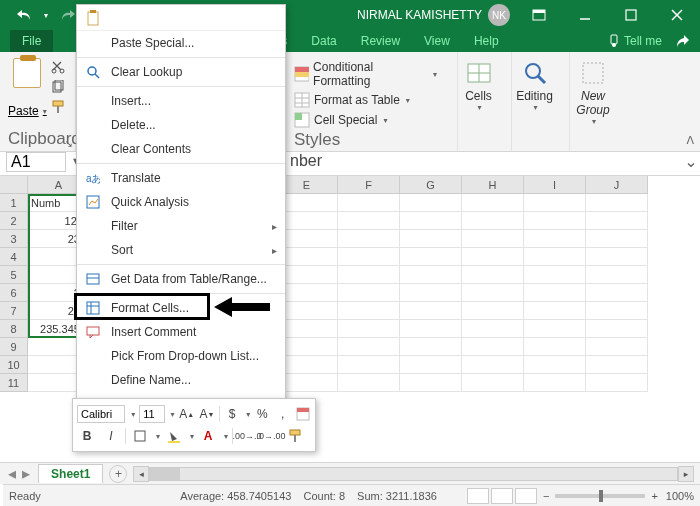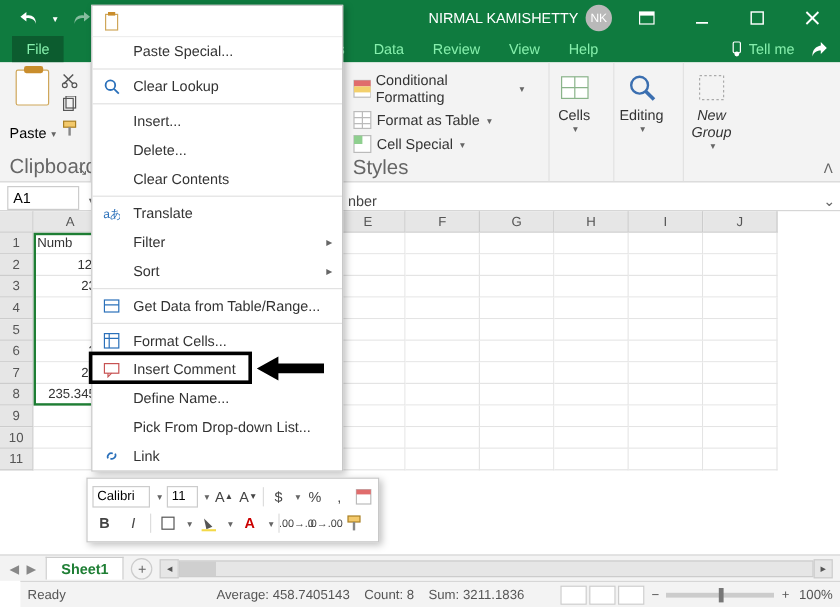--- a/index.html
+++ b/index.html
@@ -35,21 +35,21 @@
 
   .styles-stack{ display:flex; flex-direction:column; gap:4px; padding-top:4px; font-size:12px; color:#333;}
   .styles-stack .s-row{ display:flex; align-items:center; gap:4px;}
   .drop-arrow{ font-size:8px; color:#666; margin-left:2px;}
 
   .bigbtn { display:flex; flex-direction:column; align-items:center; padding: 4px 8px; font-size:12px; color:#333;}
   .bigbtn .bigicon { width:26px; height:26px; margin-bottom:3px;}
   .ribbon-collapse{ position:absolute; right:6px; bottom:4px; color:#666; font-size:11px;}
 
   
-  .formula-row { height: 24px; display:flex; align-items:flex-end; border-bottom:1px solid #d6d6d6; font-size:12px;}
+  .formula-row { height: 24px; display:flex; align-items:flex-start; border-bottom:1px solid #d6d6d6; font-size:16px;}
   .name-box { width:60px; height:20px; border:1px solid #ccc; margin:0 4px 0 6px; display:flex; align-items:center; padding-left:4px; background:#fff;}
   .name-drop { width:14px; display:flex; align-items:center; justify-content:center; color:#666;}
   .formula-bar { flex:1; padding-left:6px; color:#444;}
   .formula-expand{ width:18px; text-align:center; color:#666;}
 
   
   .sheet-area { position:relative; height: 308px; }
   .col-headers { height:18px; display:flex;}
   .col-sel-all { width:28px;height:18px; background:#e6e6e6; border-right:1px solid #ccc; border-bottom:1px solid #ccc;}
   .col-head { width:62px; height:18px; background:#e6e6e6; border-right:1px solid #ccc; border-bottom:1px solid #ccc; text-align:center; font-size:11px; color:#555; line-height:18px;}
@@ -65,21 +65,21 @@
   .sheet-tab-strip{ position:absolute; left:0; right:0; bottom:22px; height:22px; display:flex; align-items:center; border-top:1px solid #d6d6d6; background:#f3f3f3;}
   .nav-arrows{ display:flex; gap:6px; padding:0 8px; color:#888;}
   .sheet-tab{ padding:2px 12px; font-size:12px; background:#fff; border:1px solid #ccc; border-bottom:none; color:#1e7e34; font-weight:bold;}
   .sheet-add{ width:18px; height:18px; border:1px solid #ccc; border-radius:50%; margin-left:6px; display:flex;align-items:center;justify-content:center; color:#666; font-size:12px;}
   .hscroll{ flex:1; margin:0 6px; display:flex; align-items:center;}
   .hscroll-track{ flex:1; height:14px; background:#e6e6e6; border:1px solid #ccc; position:relative;}
   .hscroll-thumb{ position:absolute; left:0; top:0; width:30px; height:12px; background:#cfcfcf;}
   .hscroll-btn{ width:16px; height:16px; background:#e6e6e6; border:1px solid #ccc; display:flex;align-items:center;justify-content:center; font-size:9px; color:#555;}
 
   
-  .status-bar{ position:absolute; left:17px; right:0; bottom:0; height:22px; background:#f3f3f3; border-top:1px solid #d6d6d6; display:flex; align-items:center; font-size:11px; color:#555; padding:0 6px;}
+  .status-bar{ position:absolute; left:3px; right:0; bottom:0; height:22px; background:#f3f3f3; border-top:1px solid #d6d6d6; display:flex; align-items:center; font-size:11px; color:#555; padding:0 6px;}
   .status-bar .gap{ flex:1;}
   .view-btn{ width:22px; height:16px; border:1px solid #ccc; margin-left:2px; background:#fff;}
   .zoom-slider{ width:90px; height:4px; background:#ccc; margin:0 6px; position:relative;}
   .zoom-slider .thumb{ position:absolute; left:44px; top:-4px; width:4px; height:12px; background:#777;}
 
   
   .context-menu{ position:absolute; left:76px; top:4px; width:210px; background:#fff; border:1px solid #c8c8c8; box-shadow:2px 2px 6px rgba(0,0,0,0.25); z-index:50; font-size:12px; color:#333;}
   .menu-iconbar{ height:26px; border-bottom:1px solid #eee; display:flex; align-items:center; padding-left:8px; gap:8px;}
   .mi-row{ height:24px; display:flex; align-items:center; padding-left:8px; gap:10px; position:relative;}
   .mi-icon{ width:16px; height:16px; display:inline-flex; align-items:center; justify-content:center; color:#2a70ba;}
@@ -162,21 +162,21 @@
     <span style="margin-left:8px;">
       <svg width="14" height="14">
           <path d="M8 1 L13 6 L8 11 L8 8 C4 8 2 10 1 13 C1 7 4 5 8 4 Z" fill="#fff"></path>
         </svg>
     </span>
   </div>
 </div>
 
 <div class="ribbon-body">
   <div class="rgroup" style="width:76px;position:relative;">
-    <div style="display:flex;">
+    <div style="display:flex;text-decoration:underline;">
       <div class="paste-block">
         <div class="paste-btn">
           <div class="paste-icon"></div>
         </div>
         <div style="font-size:12px;display:flex;align-items:center;gap:2px;">
             <span>Paste</span>
             <span class="drop-arrow">▾</span>
           </div>
       </div>
       <div class="mini-icon-col">
@@ -525,20 +525,29 @@
   <div class="mi-sep"></div>
   <div class="mi-row">
       <span class="mi-icon">
         <svg width="14" height="14">
           <text x="0" y="11" font-size="10" fill="#2a70ba">aあ</text>
         </svg>
       </span>
       <span>Translate</span>
     </div>
   <div class="mi-row">
+      <span class="mi-icon">
+        <svg width="14" height="14">
+          <rect x="1" y="1" width="12" height="12" fill="none" stroke="#2a70ba"></rect>
+          <path d="M3 10 L6 6 L9 8 L12 4" fill="none" stroke="#d68b1f"></path>
+        </svg>
+      </span>
+      <span>Quick Analysis</span>
+    </div>
+  <div class="mi-row">
       <span class="mi-icon"></span>
       <span>Filter</span>
       <span class="mi-arrow">▸</span>
     </div>
   <div class="mi-row">
       <span class="mi-icon"></span>
       <span>Sort</span>
       <span class="mi-arrow">▸</span>
     </div>
   <div class="mi-sep"></div>
@@ -566,25 +575,25 @@
       <span class="mi-icon">
         <svg width="14" height="14">
           <rect x="1" y="2" width="12" height="8" fill="none" stroke="#c75252"></rect>
           <path d="M4 10 L4 13 L7 10" fill="none" stroke="#c75252"></path>
         </svg>
       </span>
       <span>Insert Comment</span>
     </div>
   <div class="mi-row">
       <span class="mi-icon"></span>
+      <span>Pick From Drop-down List...</span>
+    </div>
+  <div class="mi-row">
+      <span class="mi-icon"></span>
       <span>Define Name...</span>
-    </div>
-  <div class="mi-row">
-      <span class="mi-icon"></span>
-      <span>Pick From Drop-down List...</span>
     </div>
   <div class="mi-row">
       <span class="mi-icon">
         <svg width="14" height="14">
           <path d="M4 9 A3 3 0 0 1 8 5 M10 5 A3 3 0 0 1 6 9" fill="none" stroke="#2a70ba" stroke-width="1.4"></path>
         </svg>
       </span>
       <span>Link</span>
     </div>
 </div>

